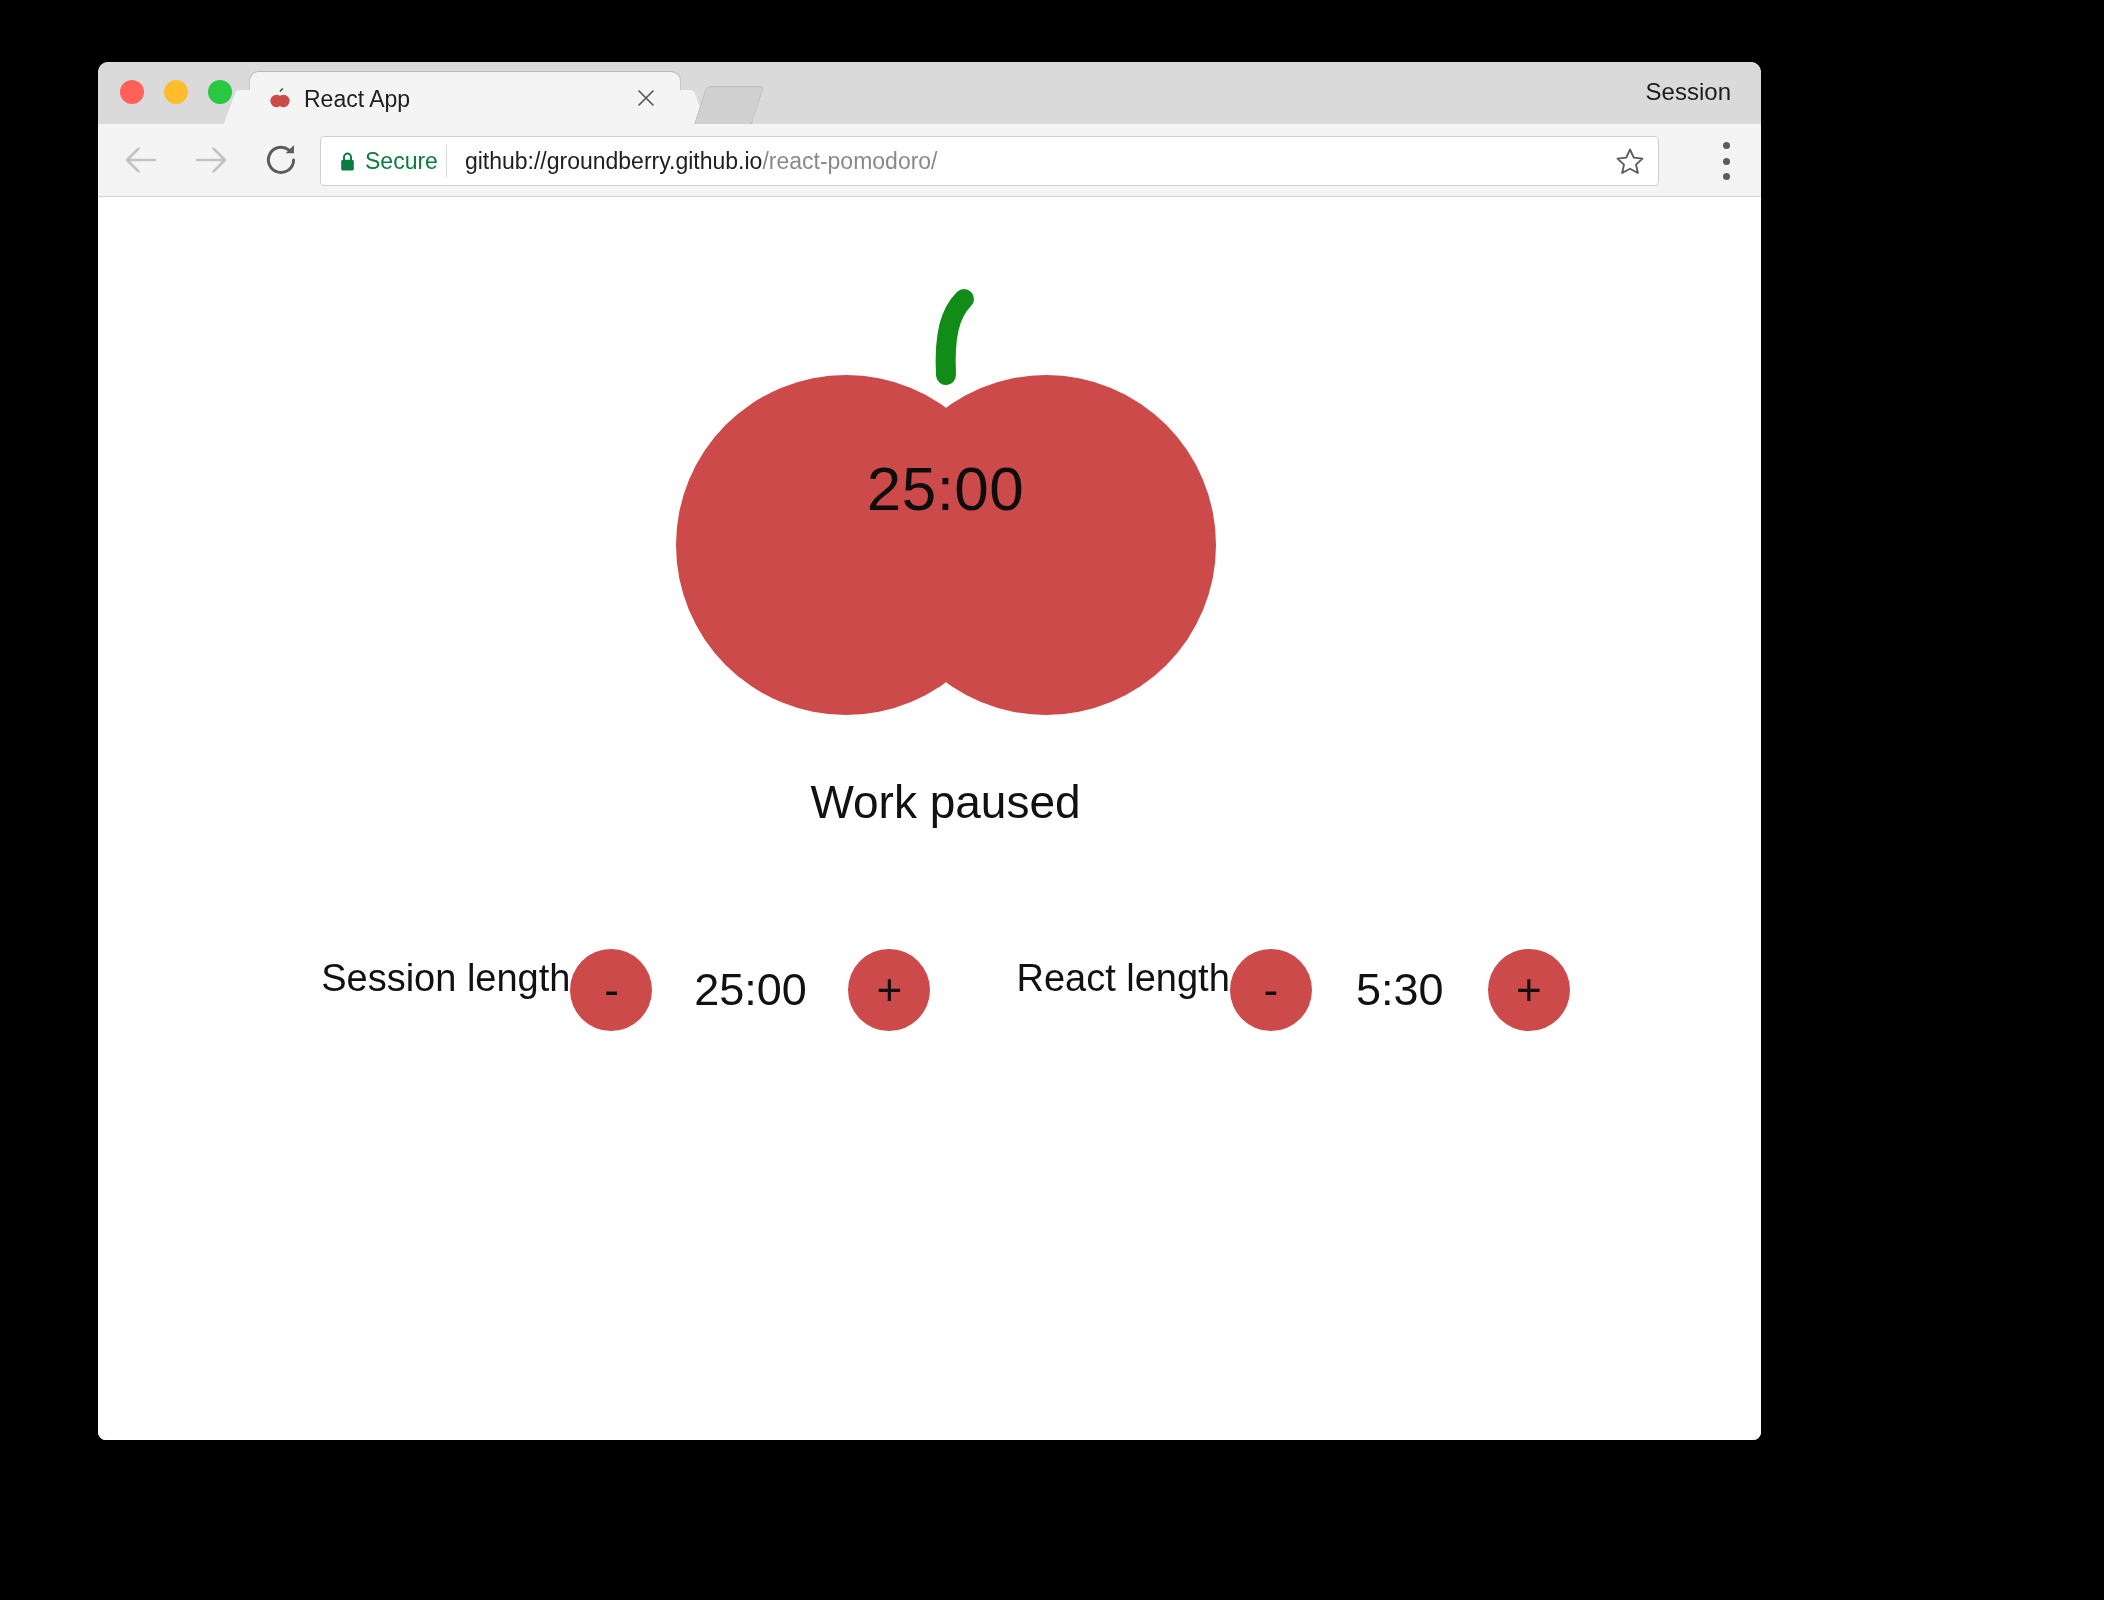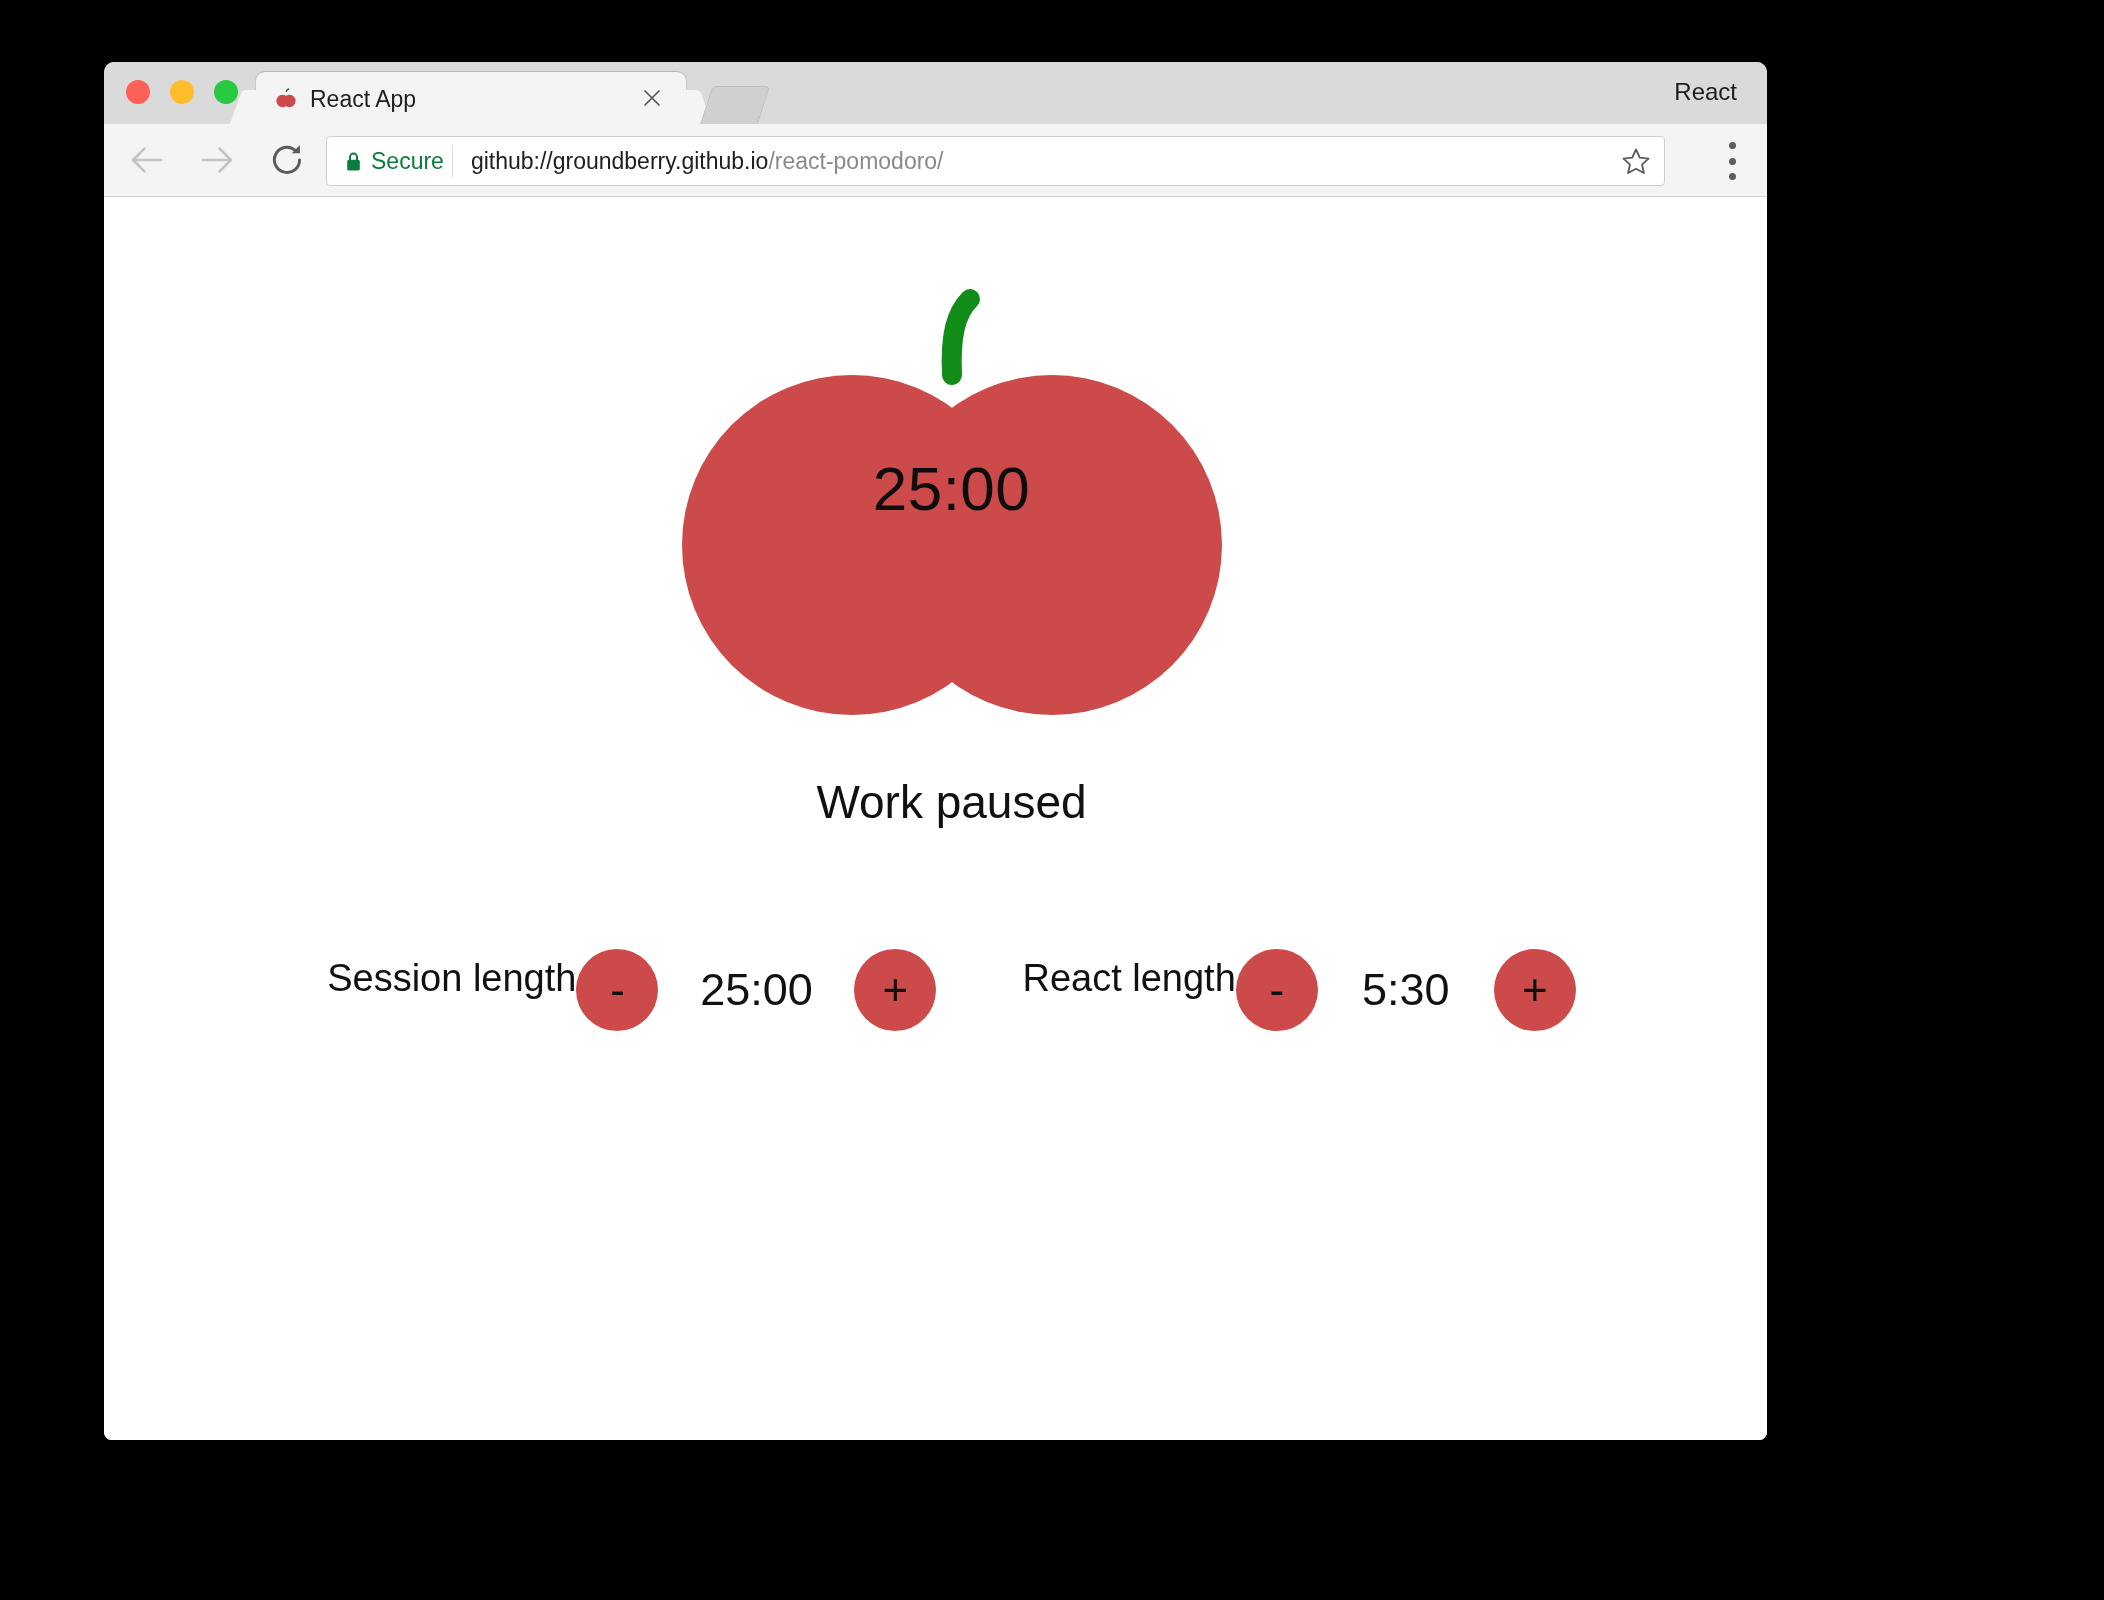--- a/index.html
+++ b/index.html
@@ -11,21 +11,21 @@
     overflow: hidden;
   }
   body {
     font-family: "Liberation Sans", sans-serif;
     -webkit-font-smoothing: antialiased;
   }
 
   
   #browser-window {
     position: absolute;
-    left: 104px;
+    left: 98px;
     top: 62px;
     width: 1663px;
     height: 1378px;
     border-radius: 10px 10px 8px 8px;
     background: #ffffff;
     overflow: hidden;
     box-shadow: 0 3px 14px rgba(0,0,0,0.45);
   }
 
   
@@ -322,21 +322,21 @@
         <circle cx="15.4" cy="14" r="6.2" fill="#cd4a4a"></circle>
       </svg>
       <div id="tab-title">React App</div>
       <svg id="tab-close-icon" viewBox="0 0 24 24">
         <path d="M5 5 L19 19 M19 5 L5 19" stroke="currentColor" stroke-width="1.7" fill="none" stroke-linecap="round"></path>
       </svg>
     </div>
 
     <div id="new-tab-button"></div>
 
-    <div id="profile-name">React</div>
+    <div id="profile-name">Session</div>
   </div>
 
   <div id="toolbar">
 
     <svg class="nav-icon" id="nav-back" viewBox="0 0 24 24">
       <path d="M20 12 H4 M10.5 5.5 L4 12 L10.5 18.5" stroke="currentColor" stroke-width="1.5" fill="none" stroke-linecap="round" stroke-linejoin="round"></path>
     </svg>
 
     <svg class="nav-icon" id="nav-forward" viewBox="0 0 24 24">
       <path d="M4 12 H20 M13.5 5.5 L20 12 L13.5 18.5" stroke="currentColor" stroke-width="1.5" fill="none" stroke-linecap="round" stroke-linejoin="round"></path>

